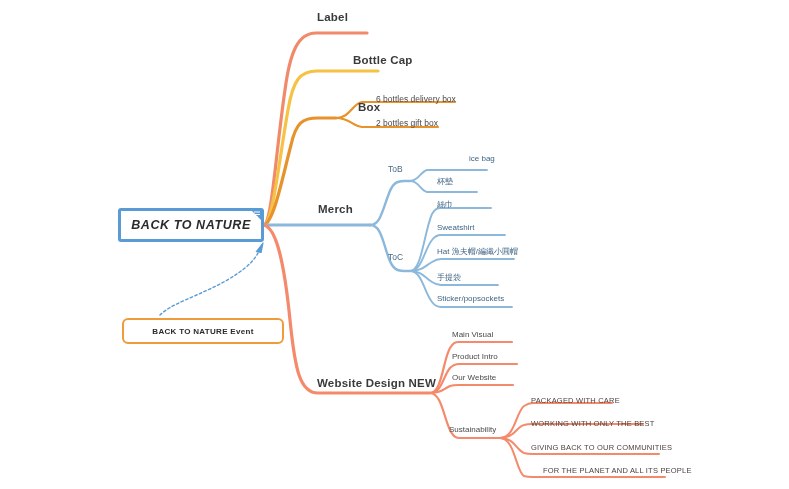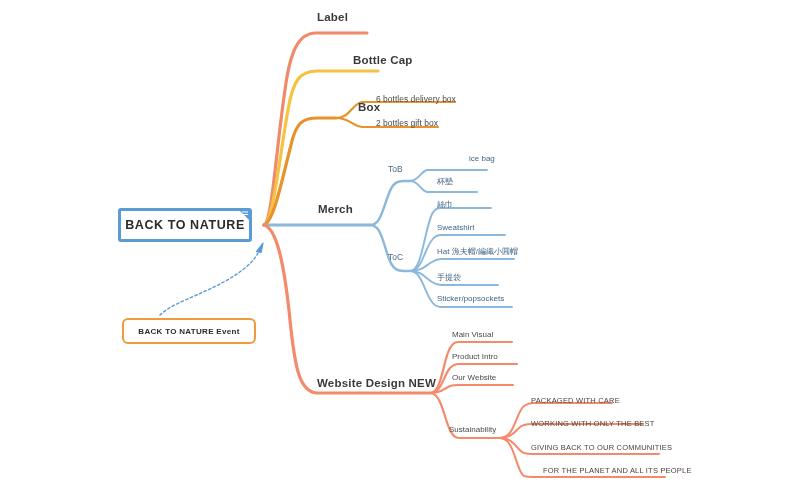--- a/index.html
+++ b/index.html
@@ -25,30 +25,31 @@
     width: 789px;
     height: 489px;
     pointer-events: none;
   }
 
   
   .root-node {
     position: absolute;
     left: 118px;
     top: 208px;
-    width: 134px;
+    width: 146px;
     height: 34px;
     border: 3px solid #5b9bd5;
     border-radius: 3px;
     background: #ffffff;
     box-sizing: border-box;
     display: flex;
     align-items: center;
     justify-content: center;
     z-index: 5;
+    font-style: italic;
   }
   .root-node .root-label {
     font-size: 12.5px;
     font-weight: bold;
     letter-spacing: 0.6px;
     color: #2b2b2b;
     white-space: nowrap;
   }
   .note-corner {
     position: absolute;
@@ -57,21 +58,21 @@
     width: 11px;
     height: 11px;
     z-index: 6;
   }
 
   
   .float-node {
     position: absolute;
     left: 122px;
     top: 318px;
-    width: 134px;
+    width: 162px;
     height: 26px;
     border: 2px solid #ef9a3b;
     border-radius: 6px;
     background: #ffffff;
     box-sizing: border-box;
     display: flex;
     align-items: center;
     justify-content: center;
     z-index: 5;
   }

